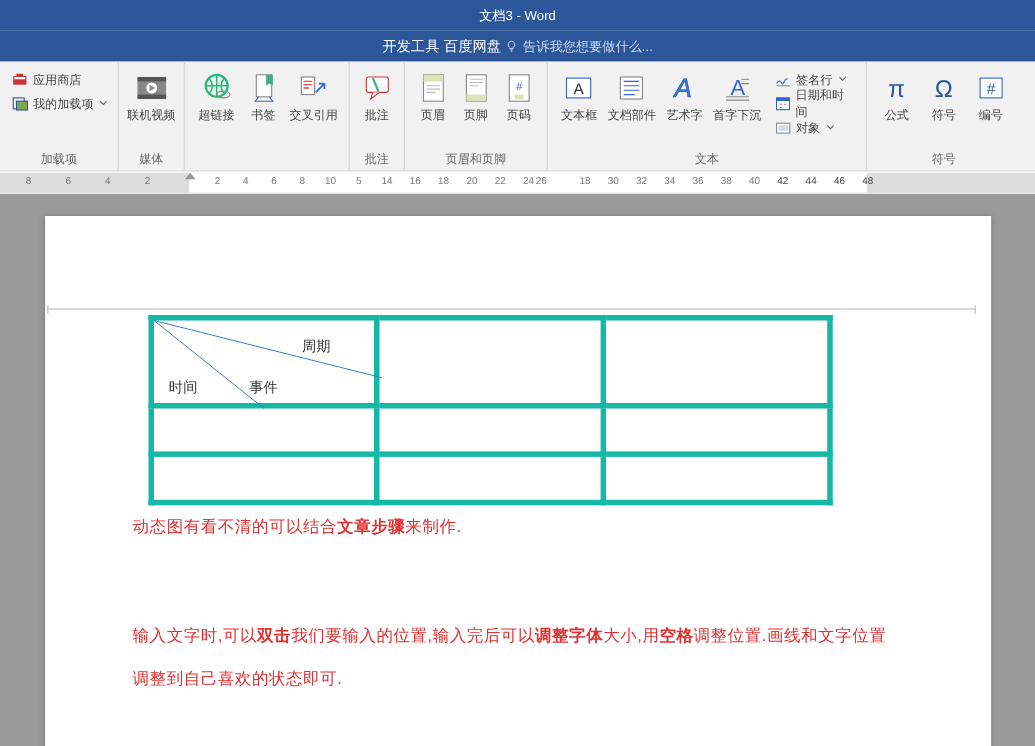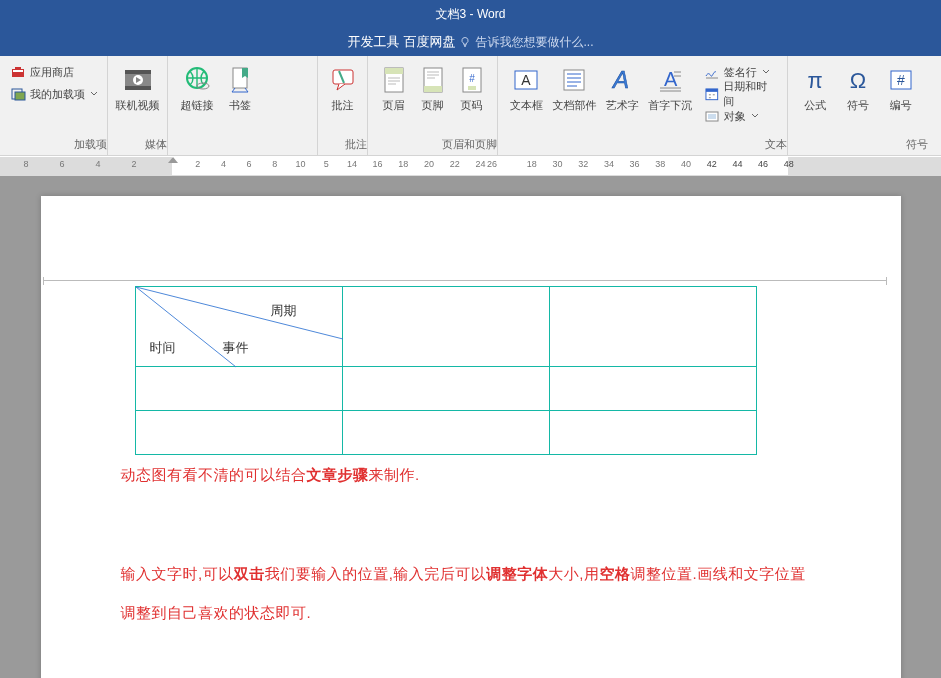--- a/index.html
+++ b/index.html
@@ -11,21 +11,21 @@
 
 .tabs { background:#2b579a; color:#fff; height:28px; display:flex; align-items:center; font-size:13px; padding:0 8px; gap:4px;justify-content:center; }
 .tabs .tab { cursor:pointer; }
 .tabs .tell { display:flex; align-items:center; gap:4px; color:#cdd9ef; font-size:12px; }
 .tabs .bulb { width:12px; height:12px; }
 
 
 .ribbon { background:#f1f1f1; border-bottom:1px solid #d4d4d4; height:100px; display:flex; }
 .group { border-right:1px solid #d4d4d4; display:flex; flex-direction:column; }
 .group-body { flex:1; display:flex; align-items:flex-start; padding:4px 6px 0 6px; }
-.group-label { text-align:right; font-size:11px; color:#666; padding:0 0 3px 0; }
+.group-label { text-align:center; font-size:11px; color:#666; padding:0 0 3px 0; }
 
 .big { display:flex; flex-direction:column; align-items:center; width:50px; cursor:pointer; }
 .big .ic { width:32px; height:32px; display:flex; align-items:center; justify-content:center; margin-top:4px; }
 .big .lbl { font-size:11px; color:#444; margin-top:3px; text-align:center; line-height:13px; }
 
 .stack { display:flex; flex-direction:column; gap:2px; padding:2px 4px; }
 .srow { display:flex; align-items:center; gap:4px; font-size:11px; color:#444; cursor:pointer; height:20px; }
 .srow .sic { width:16px; height:16px; display:flex; align-items:center; justify-content:center; }
 
 
@@ -38,21 +38,21 @@
 
 .docwrap { position:absolute; top:176px; left:0; right:0; bottom:0; background:#9a9a9a; overflow:auto; }
 .page { background:#fff; width:860px; margin:20px auto 40px auto; min-height:640px; padding:90px 80px 40px 80px; position:relative; box-shadow:0 0 6px rgba(0,0,0,0.2); }
 
 .tbl-wrap { position:relative; margin-left:14px; }
 .guides-top { position:absolute; top:-6px; left:-92px; right:-66px; border-top:1px solid #bbb; }
 .guides-top::before, .guides-top::after { content:""; position:absolute; top:-4px; width:1px; height:8px; background:#bbb; }
 .guides-top::before{ left:0 } .guides-top::after{ right:0 }
 
 table.doc { border-collapse:collapse; width:622px; }
-table.doc td { border:1px solid #14b8a6; height:44px; }
+table.doc td { border:5px solid #14b8a6; height:44px; }
 table.doc td.first { height:80px; position:relative; }
 table.doc td.first svg { position:absolute; top:0; left:0; }
 .cell-lbl { position:absolute; font-size:13px; color:#333; }
 
 .para { margin-top:60px; font-size:15px; color:#e03030; line-height:2.6; letter-spacing:.5px; }
 .para b { font-weight:700; }
 
 .caret { display:inline-block; width:6px; height:6px; margin-left:2px; }
 .caret svg { display:block; }
 </style>
@@ -140,20 +140,30 @@
       </div>
       <div class="big" style="width:40px">
         <span class="ic">
             <svg viewBox="0 0 32 32">
               <rect x="9" y="4" width="14" height="20" fill="#fff" stroke="#888"></rect>
               <path d="M18 4v10l3-2 3 2V4" fill="#4a8"></path>
               <path d="M11 24l-3 4h16l-3-4" fill="none" stroke="#36c"></path>
             </svg>
           </span>
         <span class="lbl">书签</span>
+      </div>
+      <div class="big" style="width:52px">
+        <span class="ic">
+            <svg viewBox="0 0 32 32">
+              <rect x="5" y="6" width="12" height="16" fill="#fff" stroke="#888"></rect>
+              <path d="M7 10h8M7 13h8M7 16h5" stroke="#e44" stroke-width="1.2"></path>
+              <path d="M18 20l8-8m0 0h-5m5 0v5" fill="none" stroke="#36c" stroke-width="1.6"></path>
+            </svg>
+          </span>
+        <span class="lbl">交叉引用</span>
       </div>
     </div>
   </div>
 
   <div class="group" style="width:50px">
     <div class="group-body">
       <div class="big" style="width:40px">
         <span class="ic">
             <svg viewBox="0 0 32 32">
               <rect x="6" y="6" width="20" height="14" rx="2" fill="#fff" stroke="#c33"></rect>

